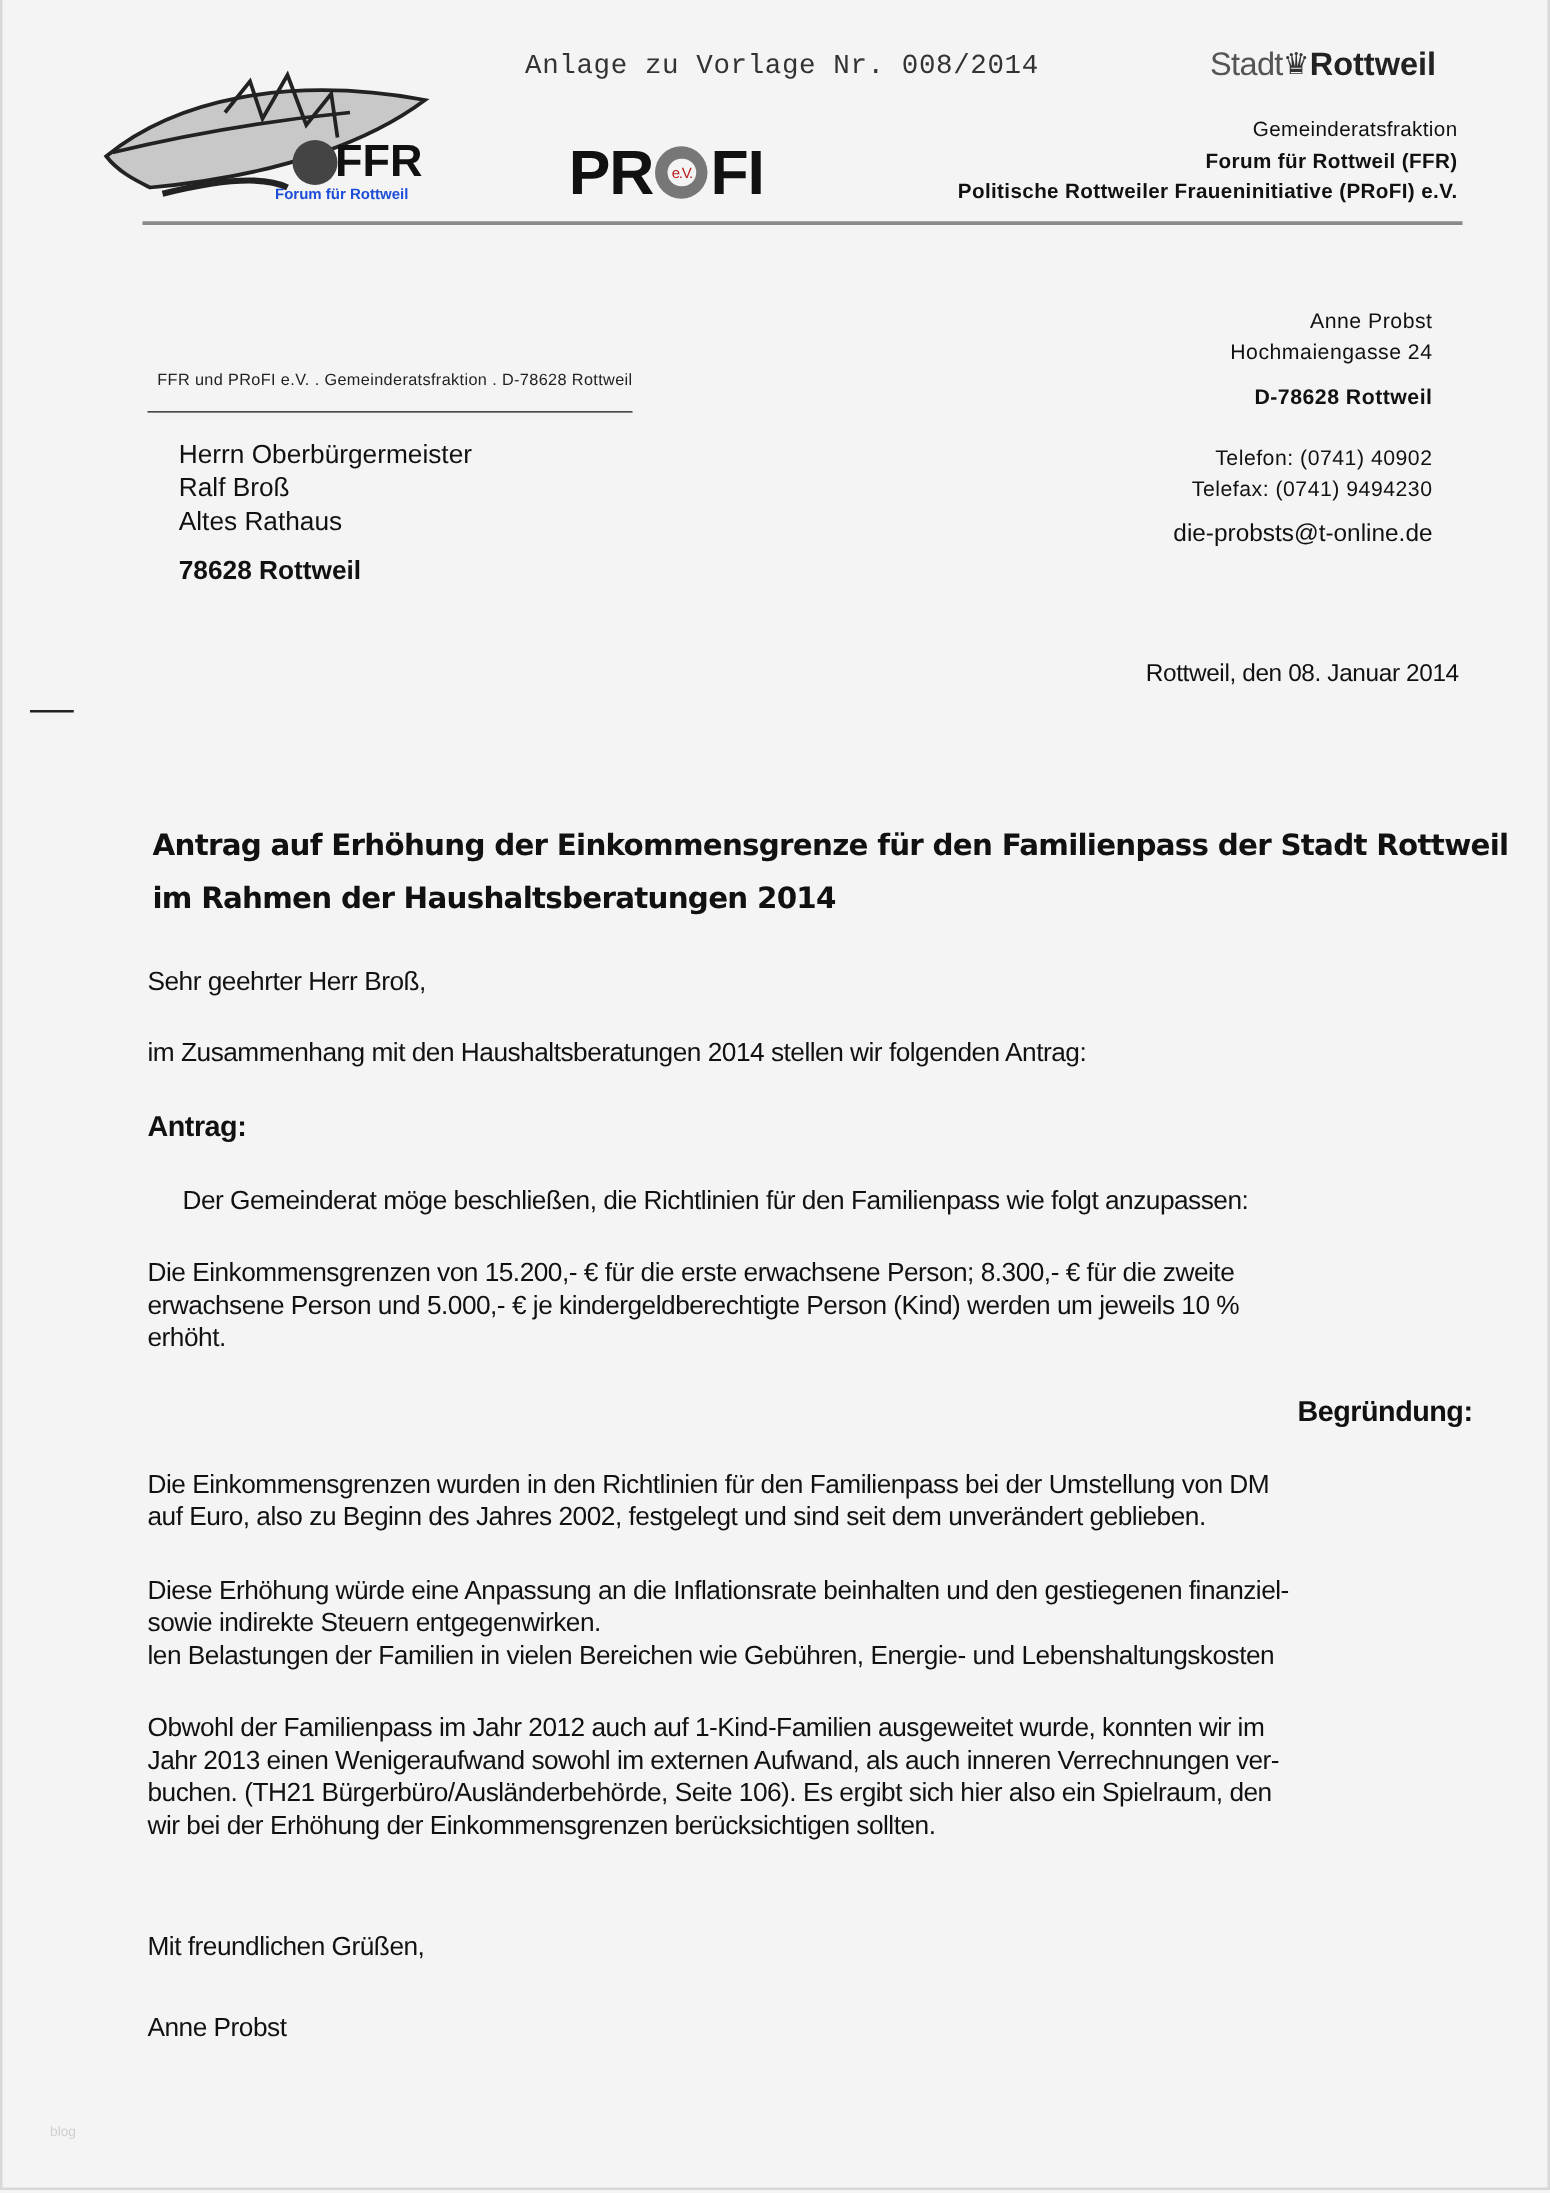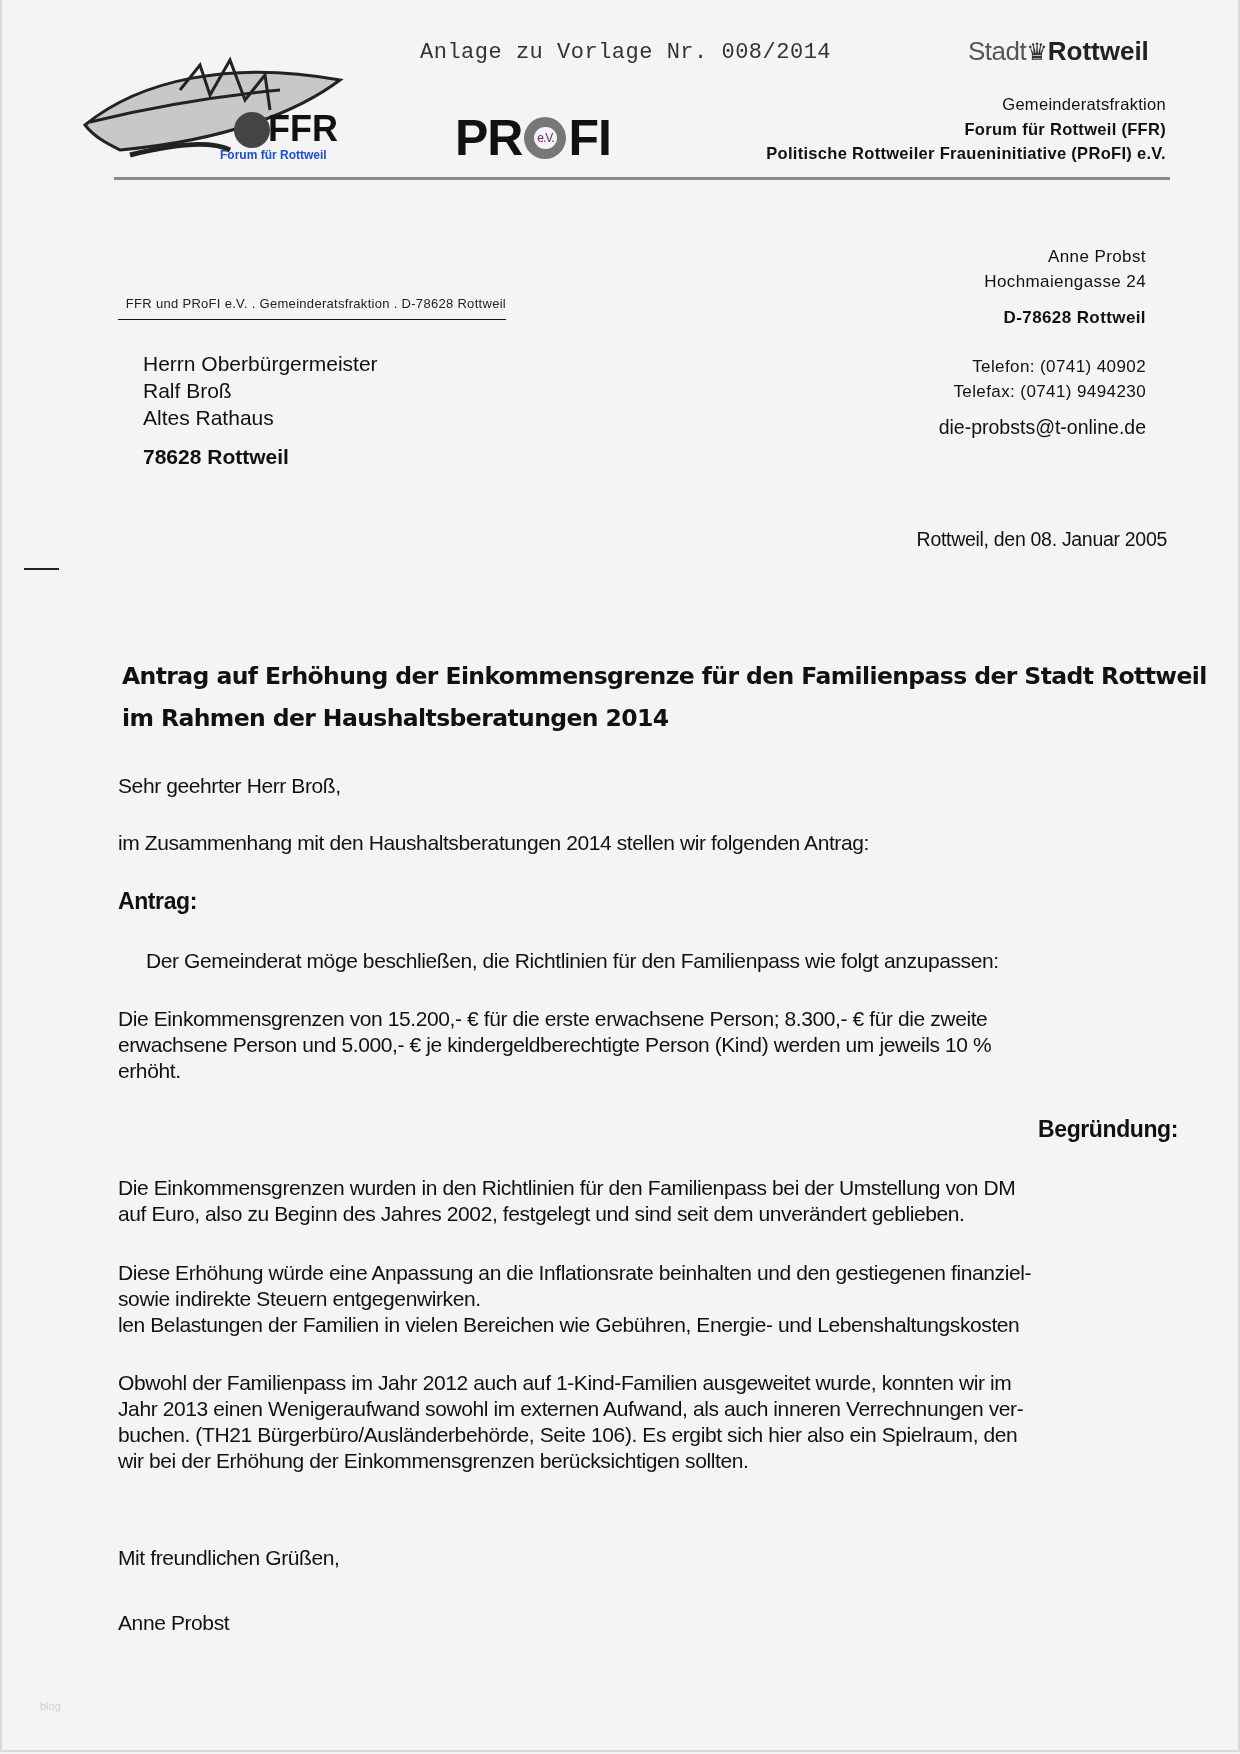--- a/index.html
+++ b/index.html
@@ -28,21 +28,21 @@
   .stadt-logo .rottweil { font-weight: bold; color: #222; }
   .header-right {
     right: 74px; top: 92px; text-align: right; font-size: 16.5px; line-height: 24.5px; letter-spacing: 0.3px;
   }
   .header-right .bold { font-weight: bold; }
   .header-rule {
     left: 114px; top: 177px; width: 1056px; height: 3px; background: #8a8a8a;
   }
   .sender-line {
     left: 118px; top: 296px; font-size: 13px; color: #222;
-    border-bottom: 1.5px solid #111; padding-bottom: 8px; letter-spacing: 0.3px; white-space: pre;
+    border-bottom: 1.5px solid #111; padding-bottom: 18px; letter-spacing: 0.3px; white-space: pre;
   }
   .recipient { left: 143px; top: 350px; font-size: 21px; line-height: 27px; }
   .recipient .city { font-weight: bold; margin-top: 12px; }
   .contact {
     right: 94px; top: 244px; text-align: right; font-size: 17px; line-height: 25px; letter-spacing: 0.4px;
   }
   .contact .bold { font-weight: bold; margin-top: 11px; }
   .contact .tel { margin-top: 24px; }
   .contact .mail { margin-top: 11px; font-size: 19.5px; letter-spacing: 0; }
   .date { right: 73px; top: 528px; font-size: 19.5px; letter-spacing: -0.3px; }
@@ -70,21 +70,21 @@
     <path d="M50 105 C90 95, 130 90, 150 100" stroke="#222" stroke-width="5" fill="none"></path>
     <circle cx="172" cy="80" r="18" fill="#444"></circle>
   </svg>
   <div class="abs" style="left:188px;top:58px;font-size:36px;font-weight:bold;color:#111;">FFR</div>
   <div class="abs" style="left:140px;top:98px;font-size:12px;font-weight:bold;color:#1d4ed8;">Forum für Rottweil</div>
 </div>
 
 <div class="abs profi-logo" style="display:flex;align-items:center;font-size:50px;font-weight:bold;color:#111;letter-spacing:-1px;">
   <span>PR</span>
   <span style="display:inline-block;width:42px;height:42px;border-radius:50%;background:#777;color:#fff;font-size:12px;font-weight:normal;text-align:center;line-height:42px;margin:0 2px;">
-    <span style="background:#f4f4f4;color:#701a75;border-radius:50%;padding:4px 3px;">e.V.</span>
+    <span style="background:#f4f4f4;color:#b91c1c;border-radius:50%;padding:4px 3px;">e.V.</span>
   </span>
   <span>FI</span>
 </div>
 
 <div class="abs stadt-logo">
   <span class="stadt">Stadt</span>
   <span style="font-size:24px;color:#333;">♛</span>
   <span class="rottweil">Rottweil</span>
 </div>
 
@@ -107,21 +107,21 @@
 
 <div class="abs contact">
   <div>Anne Probst</div>
   <div>Hochmaiengasse 24</div>
   <div class="bold">D-78628 Rottweil</div>
   <div class="tel">Telefon: (0741) 40902</div>
   <div>Telefax: (0741) 9494230</div>
   <div class="mail">die-probsts@t-online.de</div>
 </div>
 
-<div class="abs date">Rottweil, den 08. Januar 2005</div>
+<div class="abs date">Rottweil, den 08. Januar 2014</div>
 
 <div class="abs fold-mark"></div>
 
 <div class="abs subject">
   <div>Antrag auf Erhöhung der Einkommensgrenze für den Familienpass der Stadt Rottweil</div>
   <div>im Rahmen der Haushaltsberatungen 2014</div>
 </div>
 
 <div class="abs body-text" style="top:773px;">Sehr geehrter Herr Broß,</div>
 <div class="abs body-text" style="top:830px;">im Zusammenhang mit den Haushaltsberatungen 2014 stellen wir folgenden Antrag:</div>

